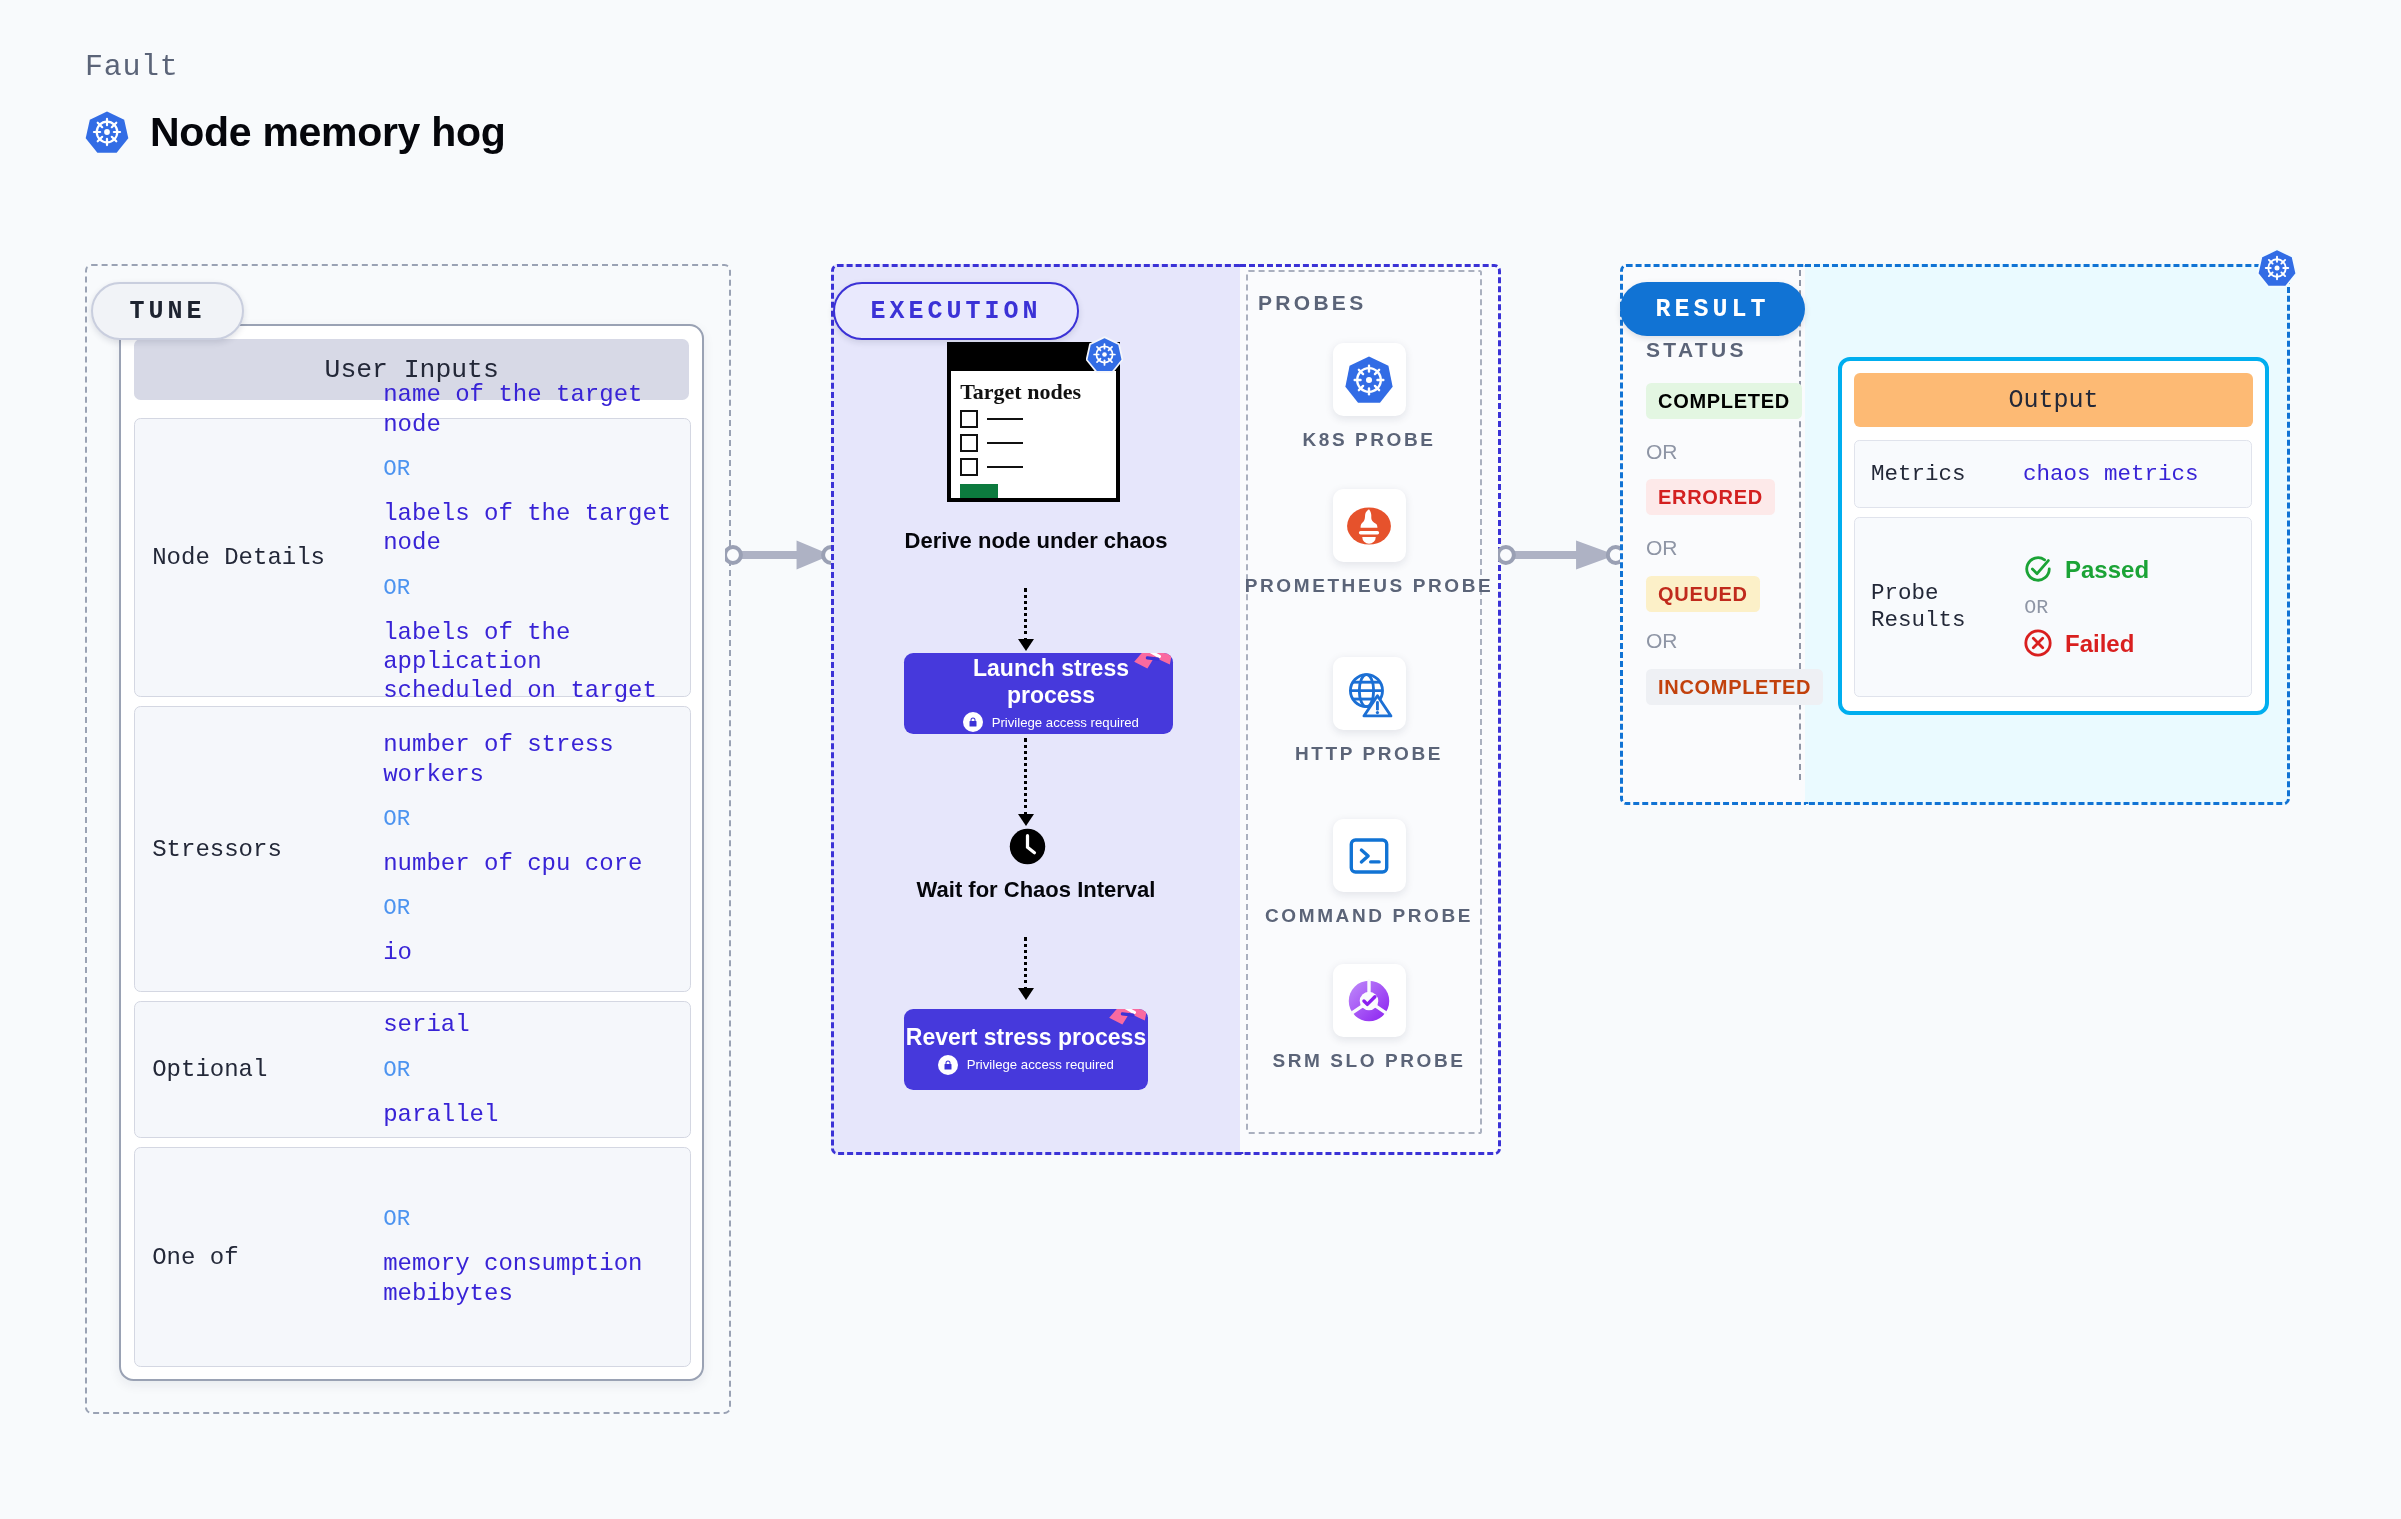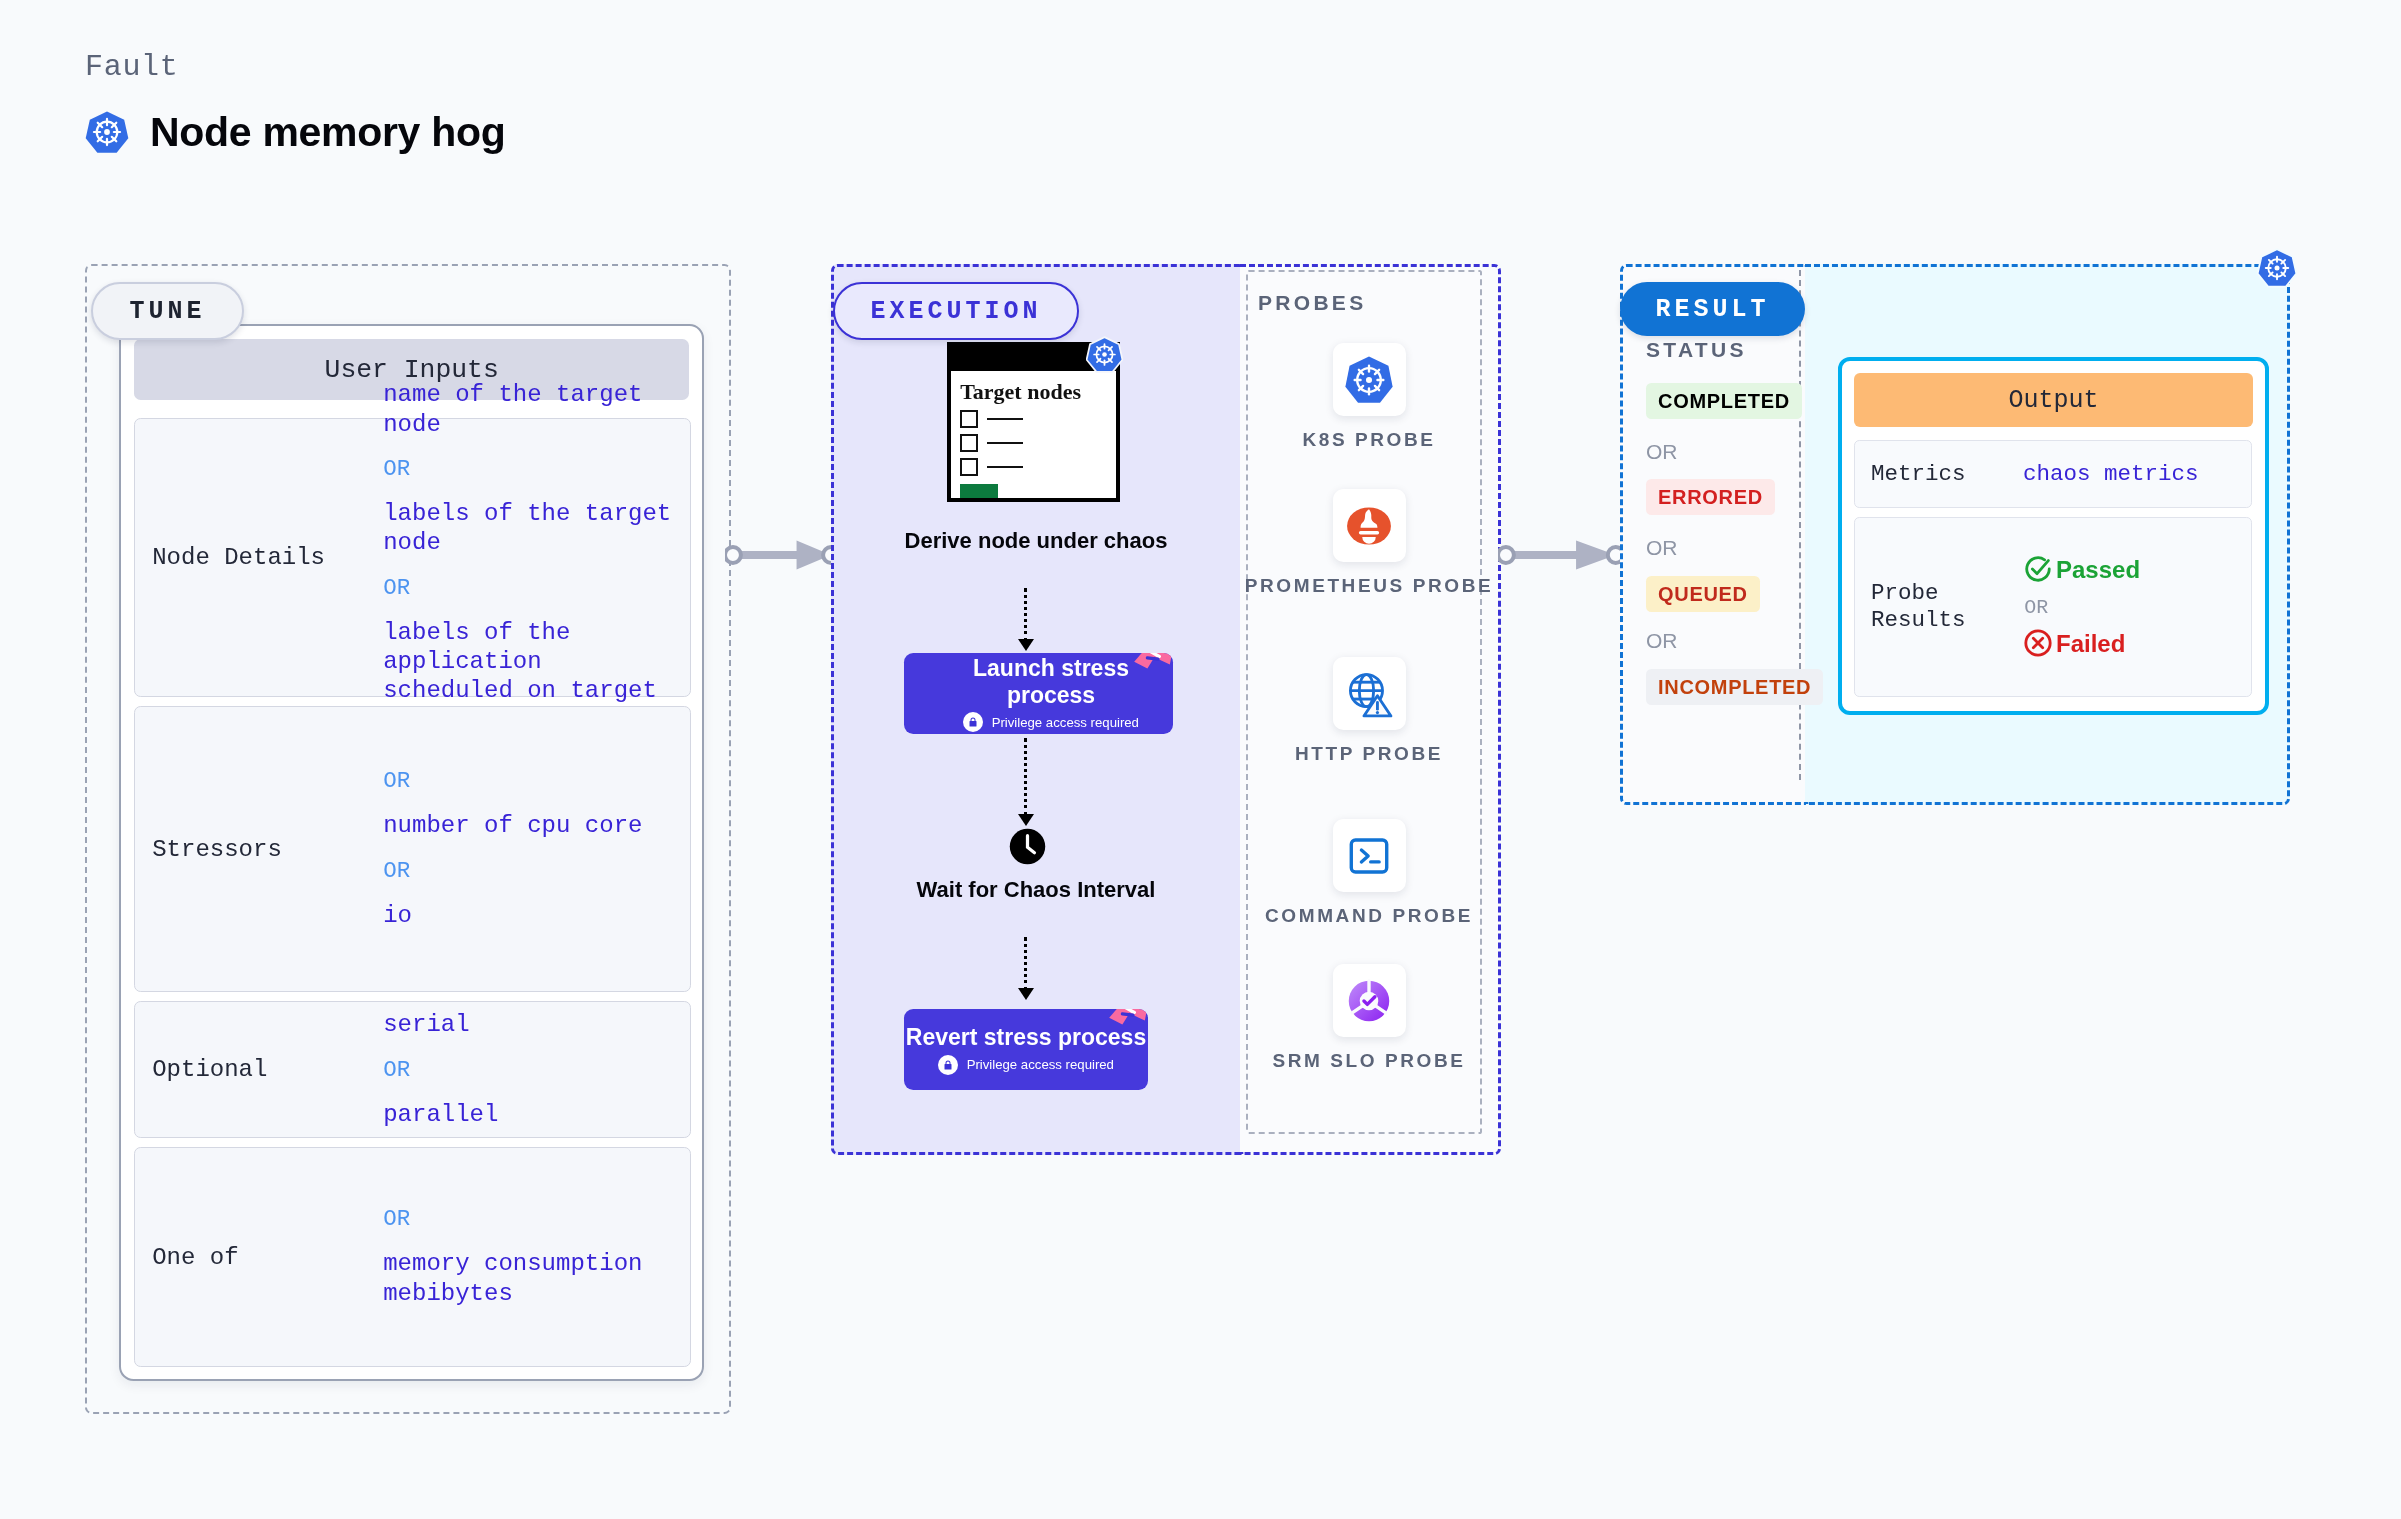--- a/index.html
+++ b/index.html
@@ -218,21 +218,21 @@
     display:flex;align-items:center;
   }
   .out-label{
     width:152px;flex:none;padding-left:16px;
     font-family:"Liberation Mono",monospace;font-size:22.5px;color:#232838;
     line-height:1.2;
   }
   .out-value{
     font-family:"Liberation Mono",monospace;font-size:22.5px;color:#3823d6;
   }
-  .pr-line{display:flex;align-items:center;gap:3px;}
+  .pr-line{display:flex;align-items:center;gap:12px;}
   .pr-text{font-size:24px;font-weight:bold;}
   .pr-or{font-family:"Liberation Mono",monospace;font-size:20px;color:#8e95a5;margin:9.2px 0 9.2px 1.3px;}
 
   
   .conn{position:absolute;height:40px;}
 </style>
 </head>
 <body>
 
 <div id="fault-label" class="mono">Fault</div>
@@ -270,20 +270,21 @@
       <p class="or">OR</p>
       <p class="val">labels of the target node</p>
       <p class="or">OR</p>
       <p class="val">labels of the application scheduled on target node</p>
     </div>
   </div>
 
   <div class="input-group" style="top:380px;height:284px;">
     <div class="group-label">Stressors</div>
     <div class="group-values">
+      <p class="val">number of stress workers</p>
       <p class="or">OR</p>
       <p class="val">number of cpu core</p>
       <p class="or">OR</p>
       <p class="val">io</p>
     </div>
   </div>
 
   <div class="input-group" style="top:675px;height:135px;">
     <div class="group-label">Optional</div>
     <div class="group-values">

